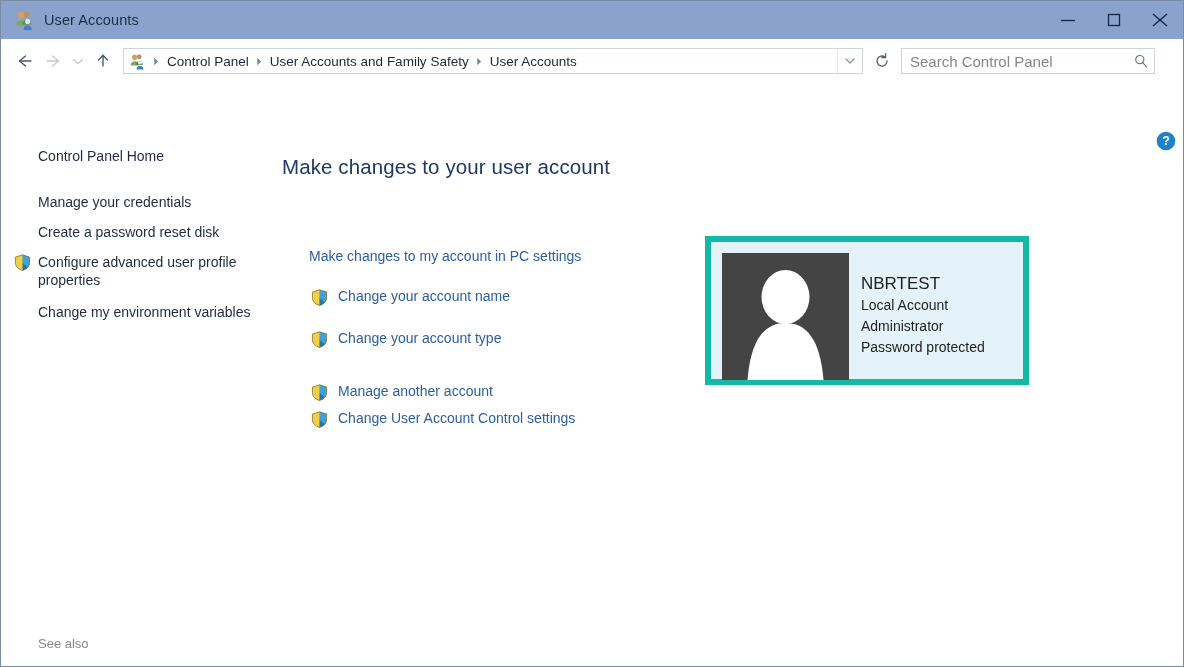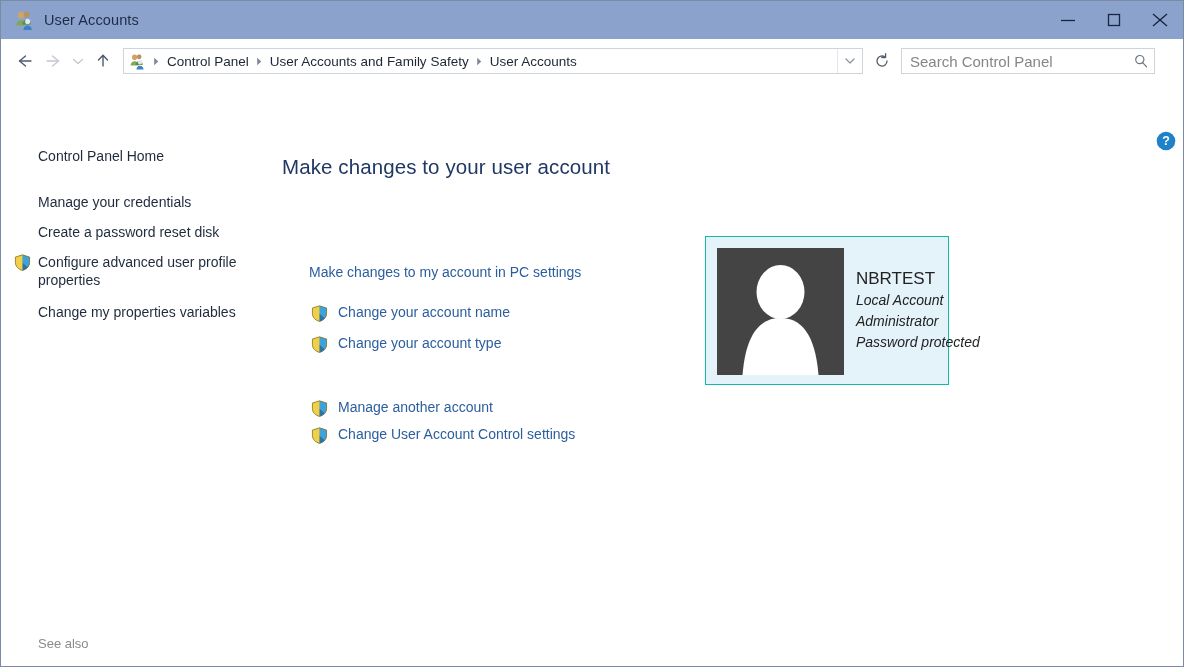--- a/index.html
+++ b/index.html
@@ -240,45 +240,44 @@
     color: #1f3864;
     letter-spacing: 0.1px;
     white-space: nowrap;
   }
   .task-link {
     position: absolute;
     font-size: 14px;
     color: #2b5e9e;
     white-space: nowrap;
     padding-left: 27px;
-    margin-top: 16px;
   }
   .task-link.nolead { padding-left: 0; }
   .task-shield {
     position: absolute;
     left: 0;
     top: 1px;
     width: 17px;
     height: 17px;
   }
   .tl-pc   { left: 40px;  top: 165px; }
   .tl-n1   { left: 42px;  top: 205px; }
-  .tl-n2   { left: 42px;  top: 236px; text-align: right; }
+  .tl-n2   { left: 42px;  top: 247px; text-align: right; }
   .tl-n3   { left: 42px;  top: 300px; }
   .tl-n4   { left: 42px;  top: 327px; }
 
   
   .acct-panel {
     position: absolute;
     left: 436px;
     top: 153px;
-    width: 244px;
+    width: 324px;
     height: 149px;
     background: #e4f3fa;
-    border: 1px solid #14b8a6;
+    border: 6px solid #14b8a6;
     box-sizing: border-box;
   }
   .acct-avatar {
     position: absolute;
     left: 11px;
     top: 11px;
     width: 127px;
     height: 127px;
     background: #444444;
     overflow: hidden;
@@ -293,21 +292,20 @@
     font-size: 17px;
     color: #222222;
     line-height: 23px;
     white-space: nowrap;
   }
   .acct-line {
     font-size: 14px;
     color: #222222;
     line-height: 21px;
     white-space: nowrap;
-    font-style: italic;
   }
 </style>
 </head>
 <body>
 
 <div class="window">
 
   <div class="titlebar">
     <span class="titlebar-icon">
       <svg viewBox="0 0 22 22" width="22" height="22">
@@ -457,21 +455,21 @@
             <path d="M8.5 0.8 L1.4 3.1 L1.4 8.4 C1.4 12.4 4.4 15.3 8.5 16.4 Z" fill="#f0cf4a"></path>
             <path d="M8.5 0.8 L15.6 3.1 L15.6 8.4 C15.6 10.2 15 11.8 14 13.2 L8.5 8.6 Z" fill="#3ea2dd"></path>
             <path d="M8.5 8.6 L14 13.2 C12.7 14.8 10.8 15.9 8.5 16.4 Z" fill="#2176b8"></path>
             <path d="M8.5 0.8 L15.6 3.1 L15.6 8.4 C15.6 12.4 12.6 15.3 8.5 16.4 C4.4 15.3 1.4 12.4 1.4 8.4 L1.4 3.1 Z" fill="none" stroke="#7a6a20" stroke-width="0.7"></path>
           </svg>
         </span>
         <span>Configure advanced user profile properties</span>
       </div>
 
       <div class="side-link l4">
-        <span>Change my properties variables</span>
+        <span>Change my environment variables</span>
       </div>
 
       <div class="seealso-head">See also</div>
 
       <div class="seealso-item">
         
         <span>Family Safety</span>
       </div>
     </div>
 

